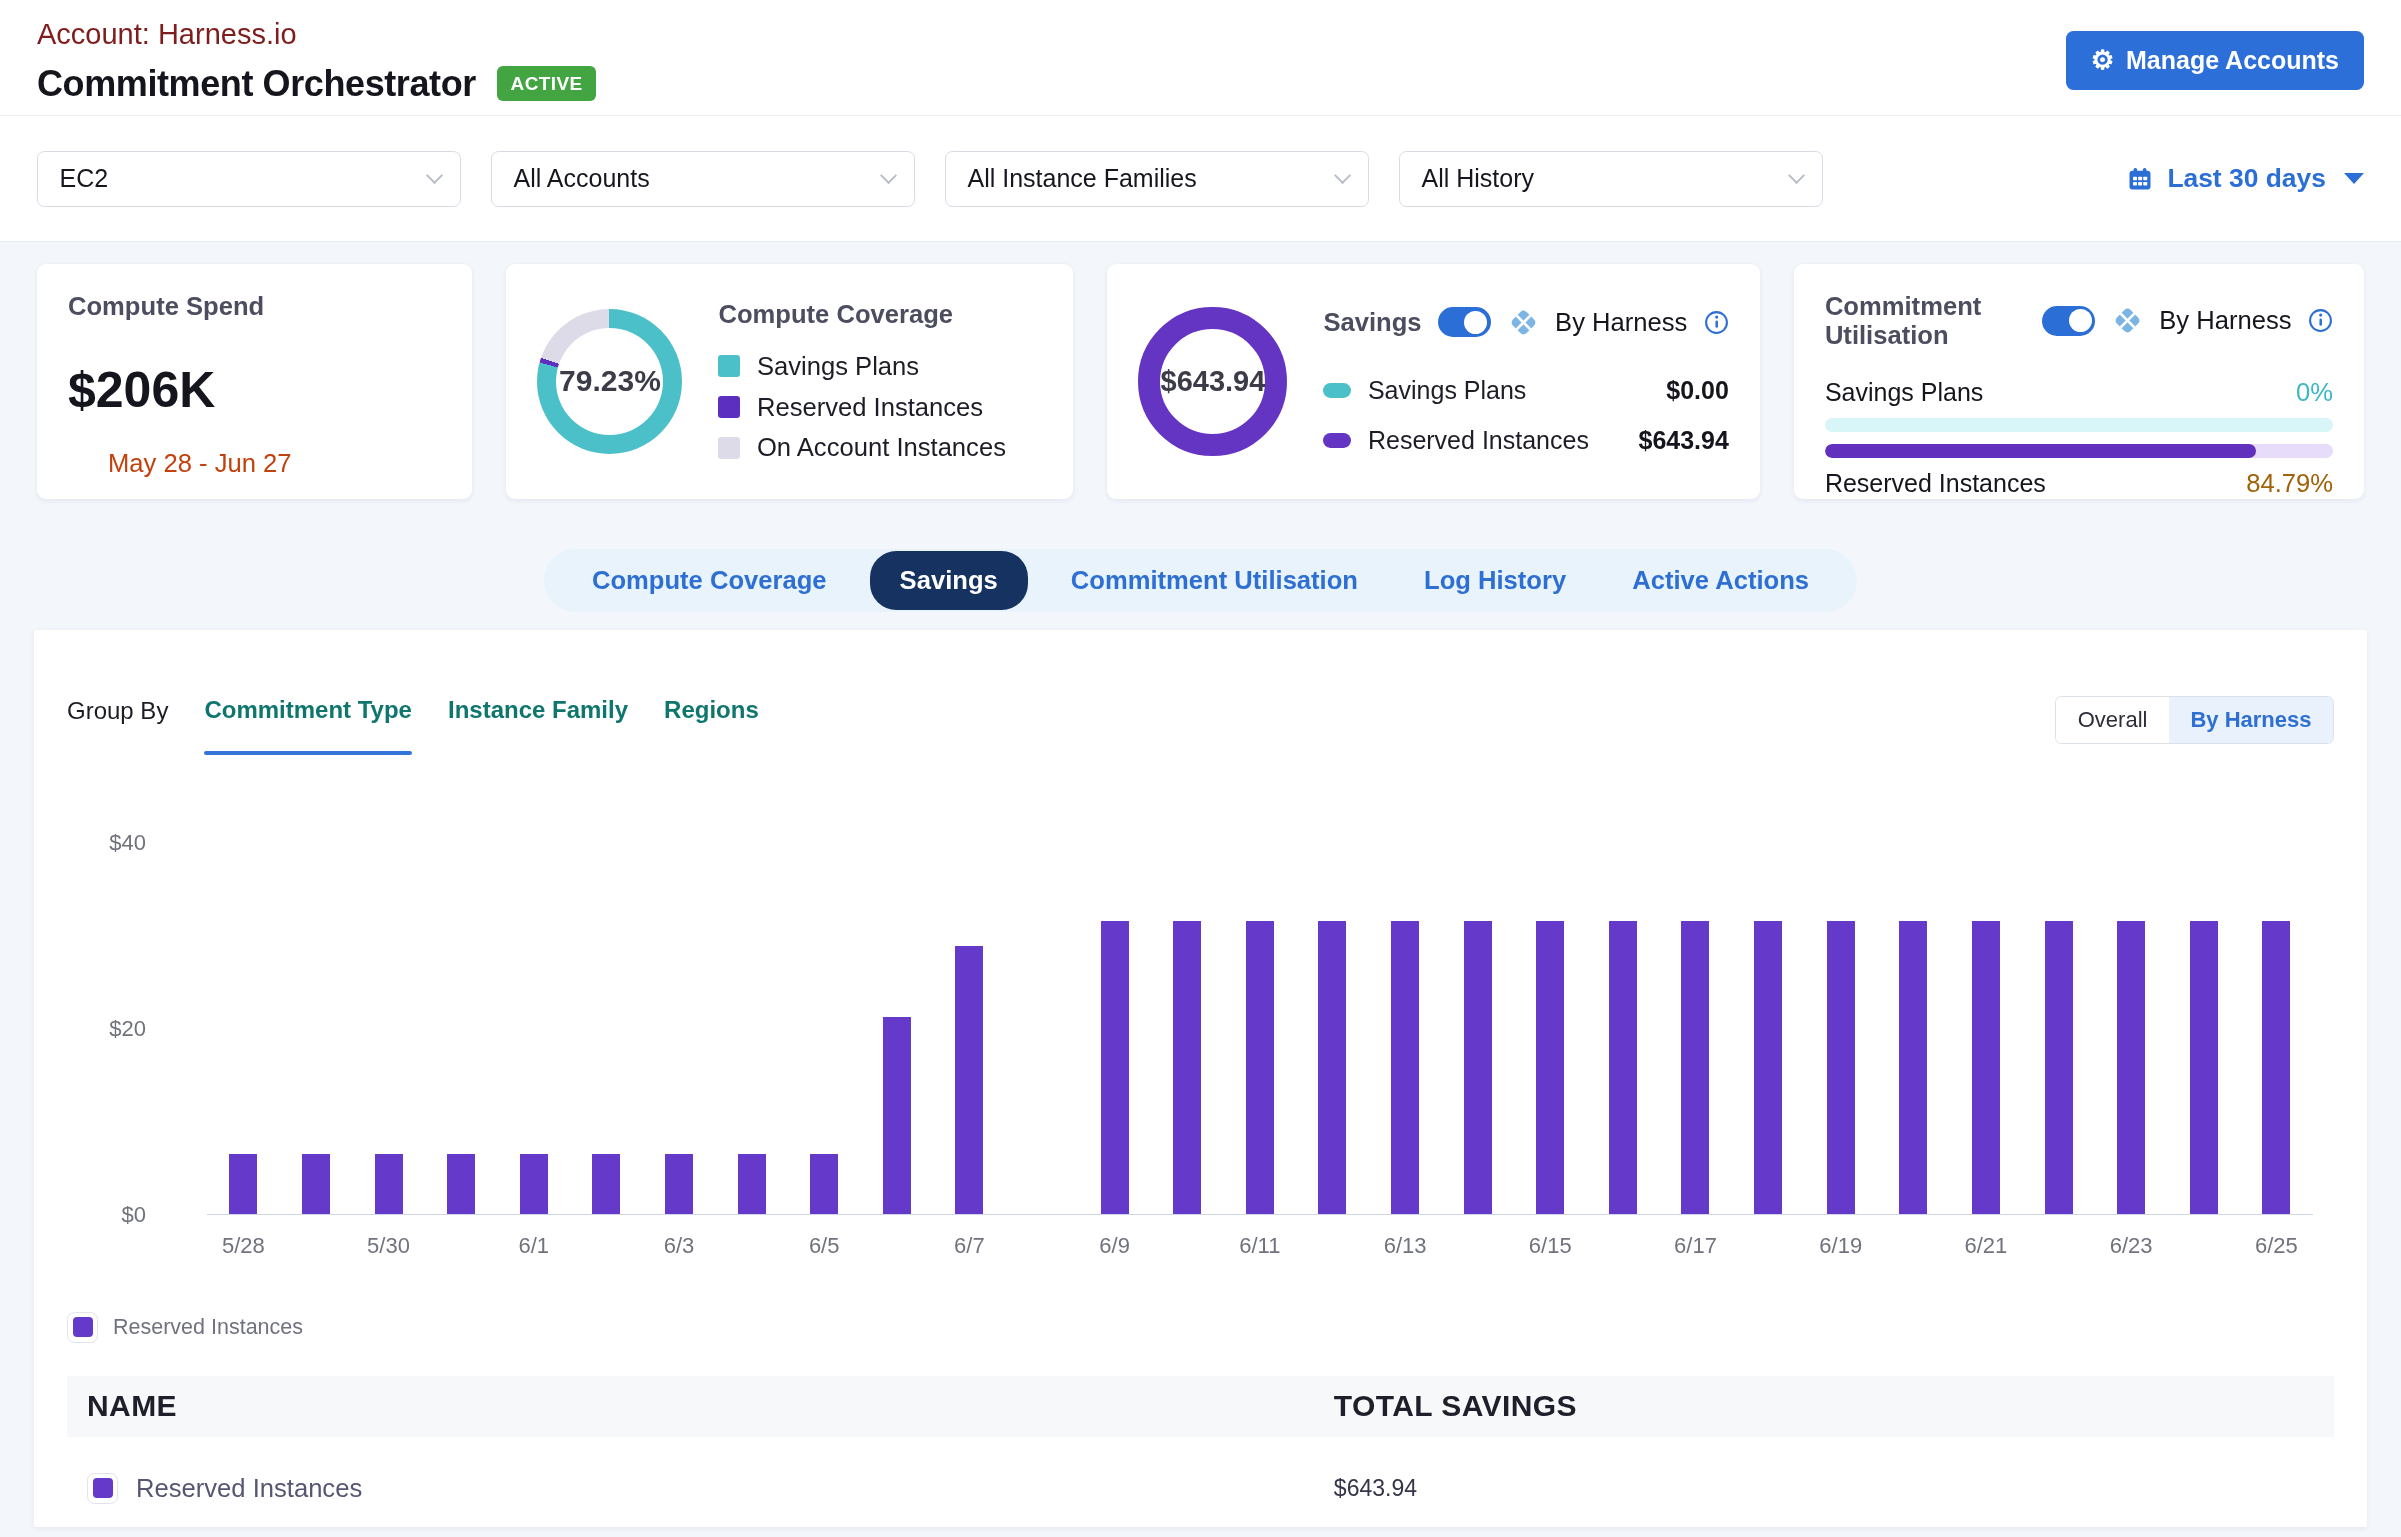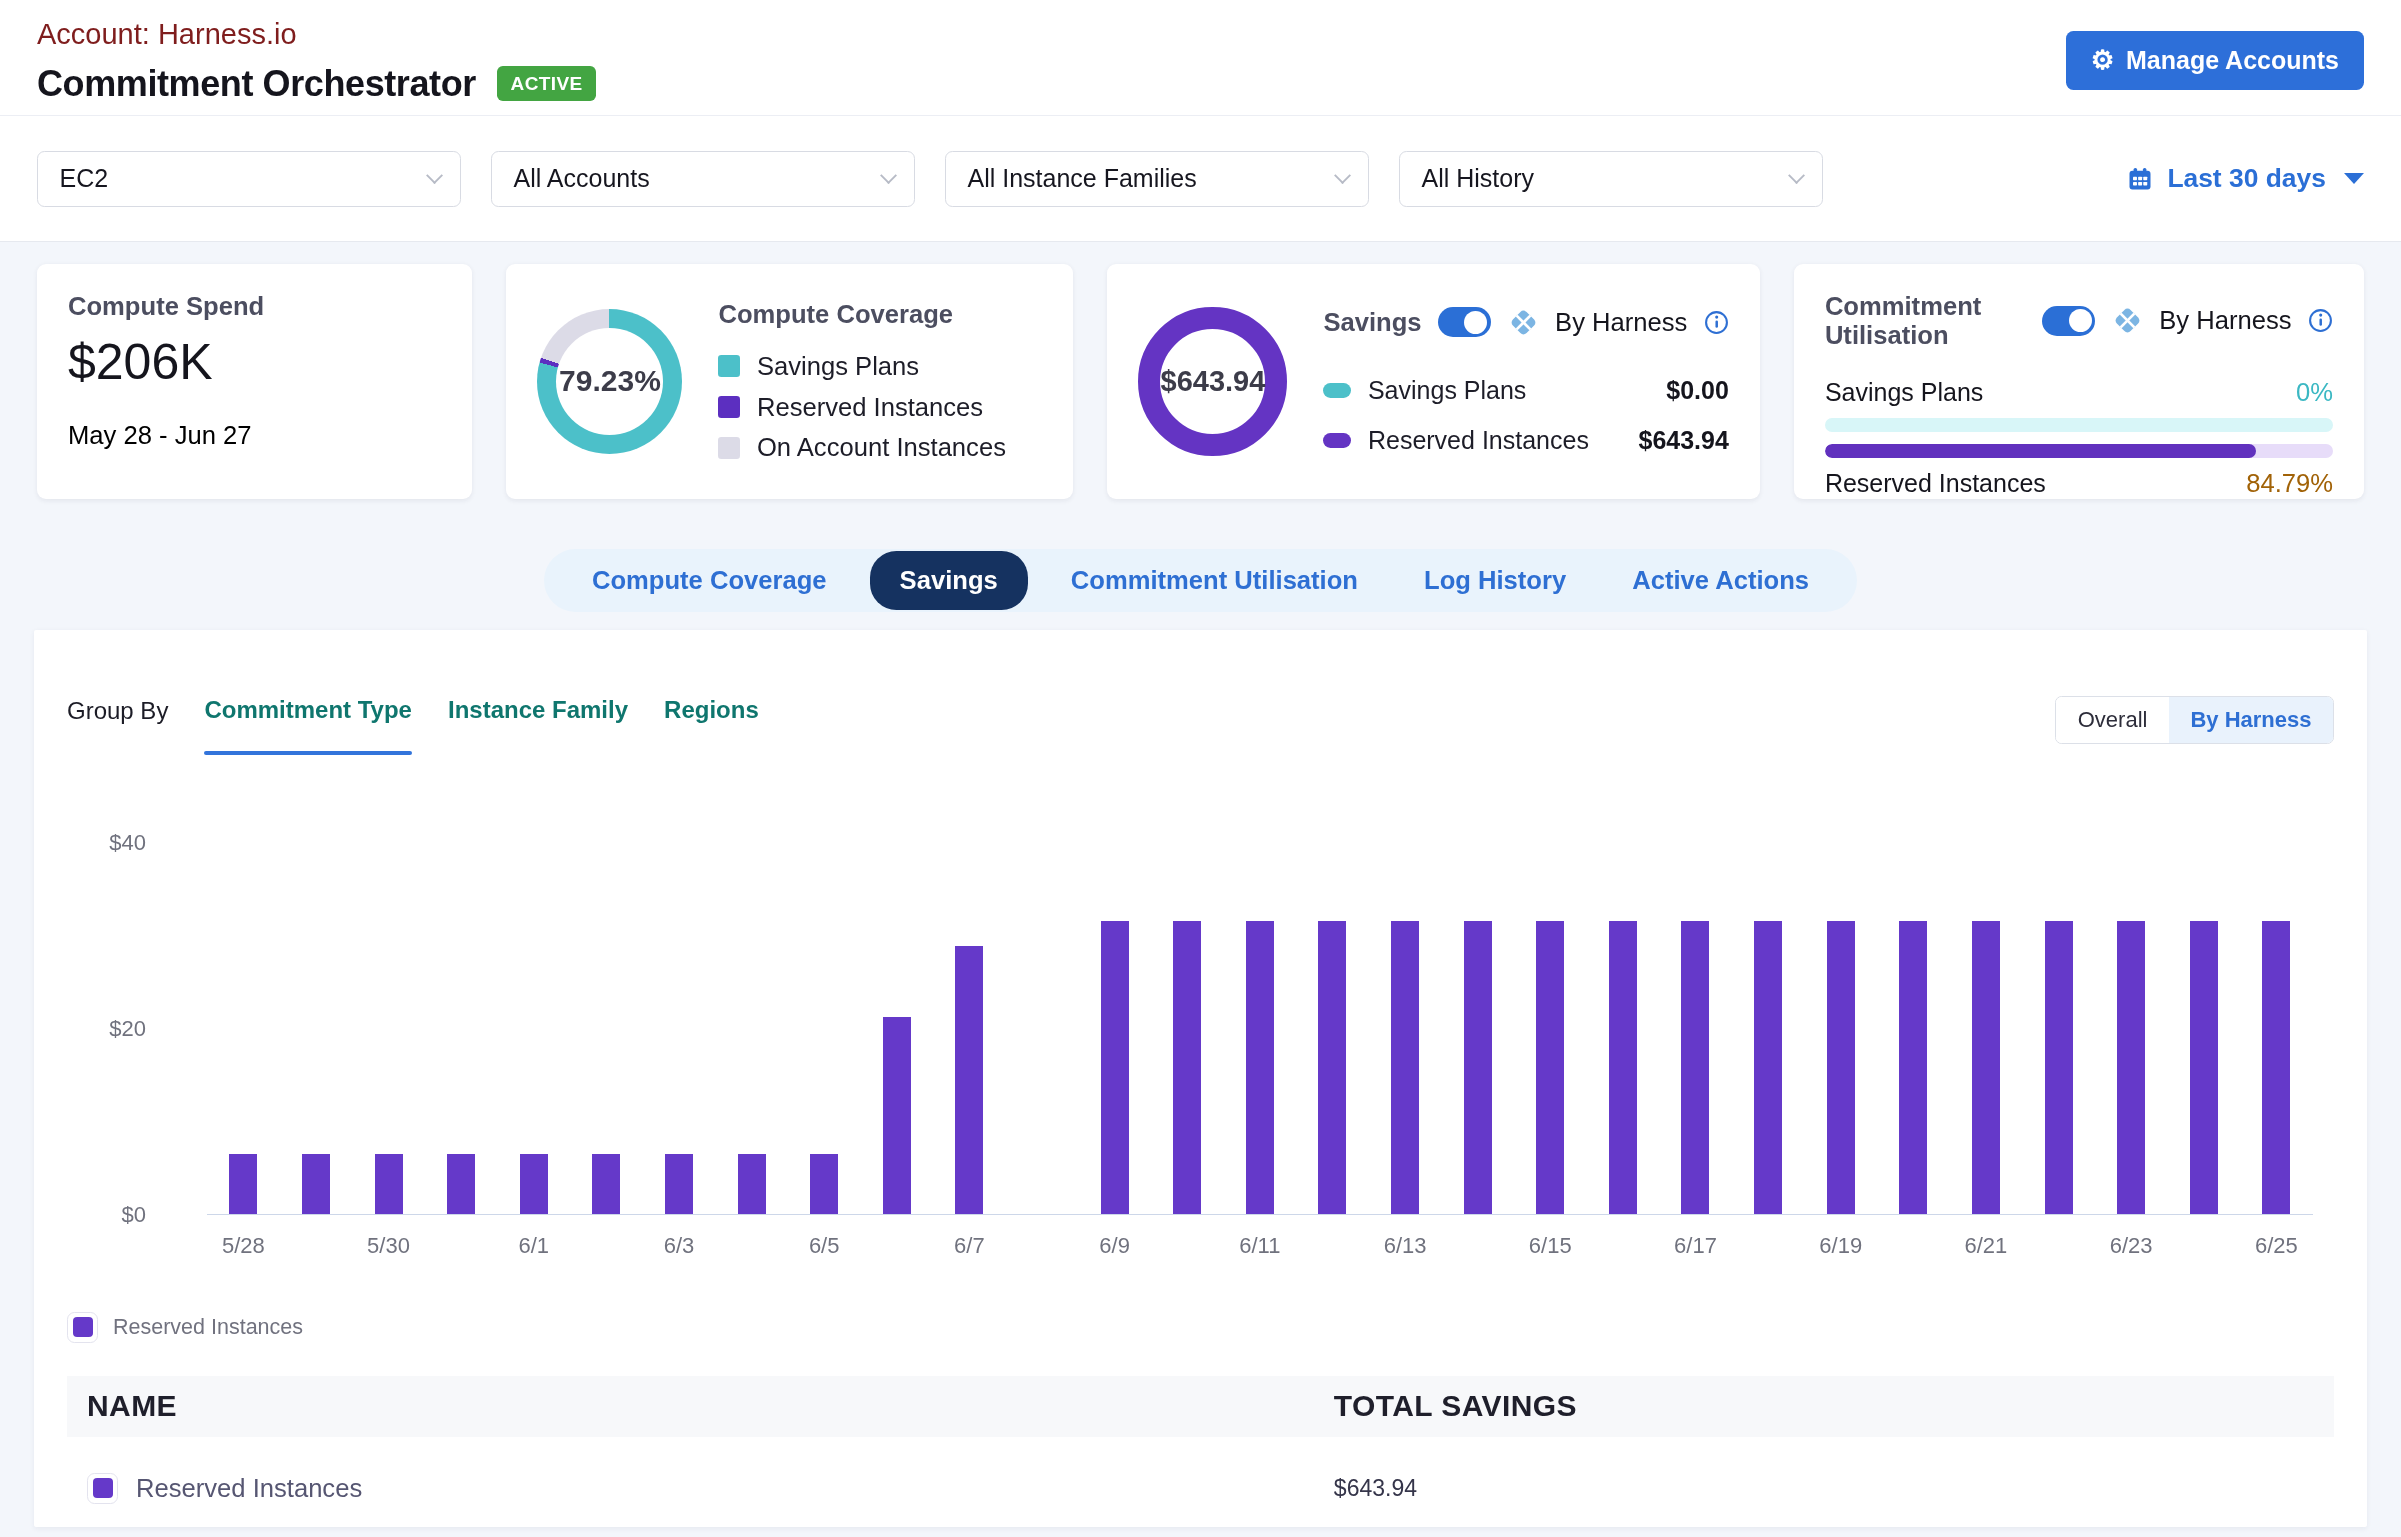--- a/index.html
+++ b/index.html
@@ -64,22 +64,22 @@
   .cards-row {
     display: grid; grid-template-columns: 553fr 720fr 720fr 724fr;
     gap: 34px; padding: 21.5px 37px 0 37px;
   }
   .card {
     background: #fff; border-radius: 9px; height: 235px;
     box-shadow: 0 1.7px 5px rgba(30,35,60,.07);
     padding: 28px 31px;
   }
   .card-title { font-size: 25.6px; font-weight: 700; color: #4c4e60; }
-  .big-value { font-size: 50px; font-weight: 400; color: #15151d; margin-top: 12px; }
-  .period { font-size: 25.6px; color: #000000; margin-top: 30px; }
+  .big-value { font-size: 50px; font-weight: 700; color: #15151d; margin-top: 40px; }
+  .period { font-size: 25.6px; color: #c2410c; margin-top: 30px; margin-left: 40px; }
 
   .card-flex { display: flex; gap: 36px; align-items: center; height: 100%; }
   .donut { width: 145px; height: 145px; border-radius: 50%; flex: none;
            display: flex; align-items: center; justify-content: center; }
   .donut-hole { width: 107px; height: 107px; background: #fff; border-radius: 50%;
                 display: flex; align-items: center; justify-content: center; }
   .donut-center-text { font-size: 30px; font-weight: 700; color: #3c3c49; }
   .cov-right { display: flex; flex-direction: column; gap: 6.6px; }
   .legend-list { margin-top: 16.5px; display: flex; flex-direction: column; gap: 11.6px; }
   .legend-item { display: flex; align-items: center; gap: 16.5px; font-size: 25.6px; color: #1d1d28; }

